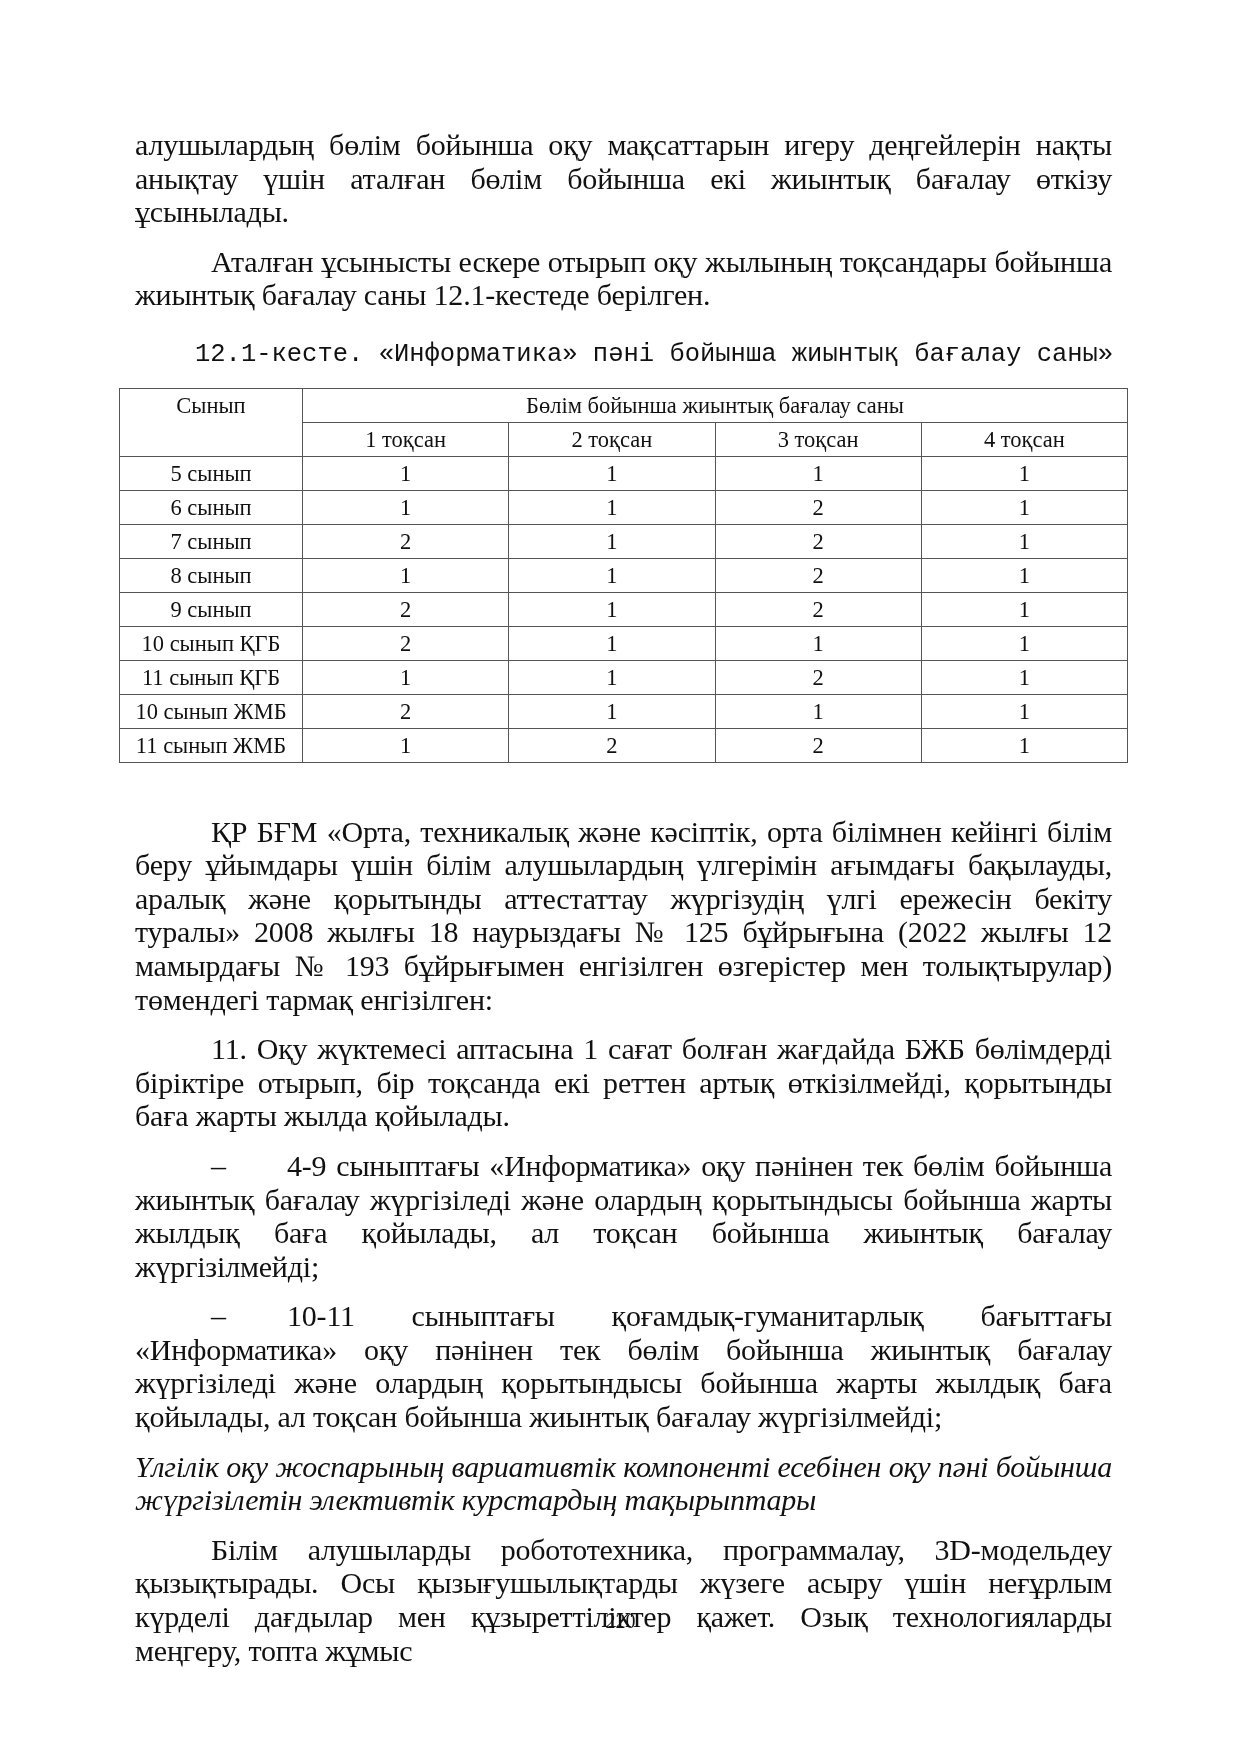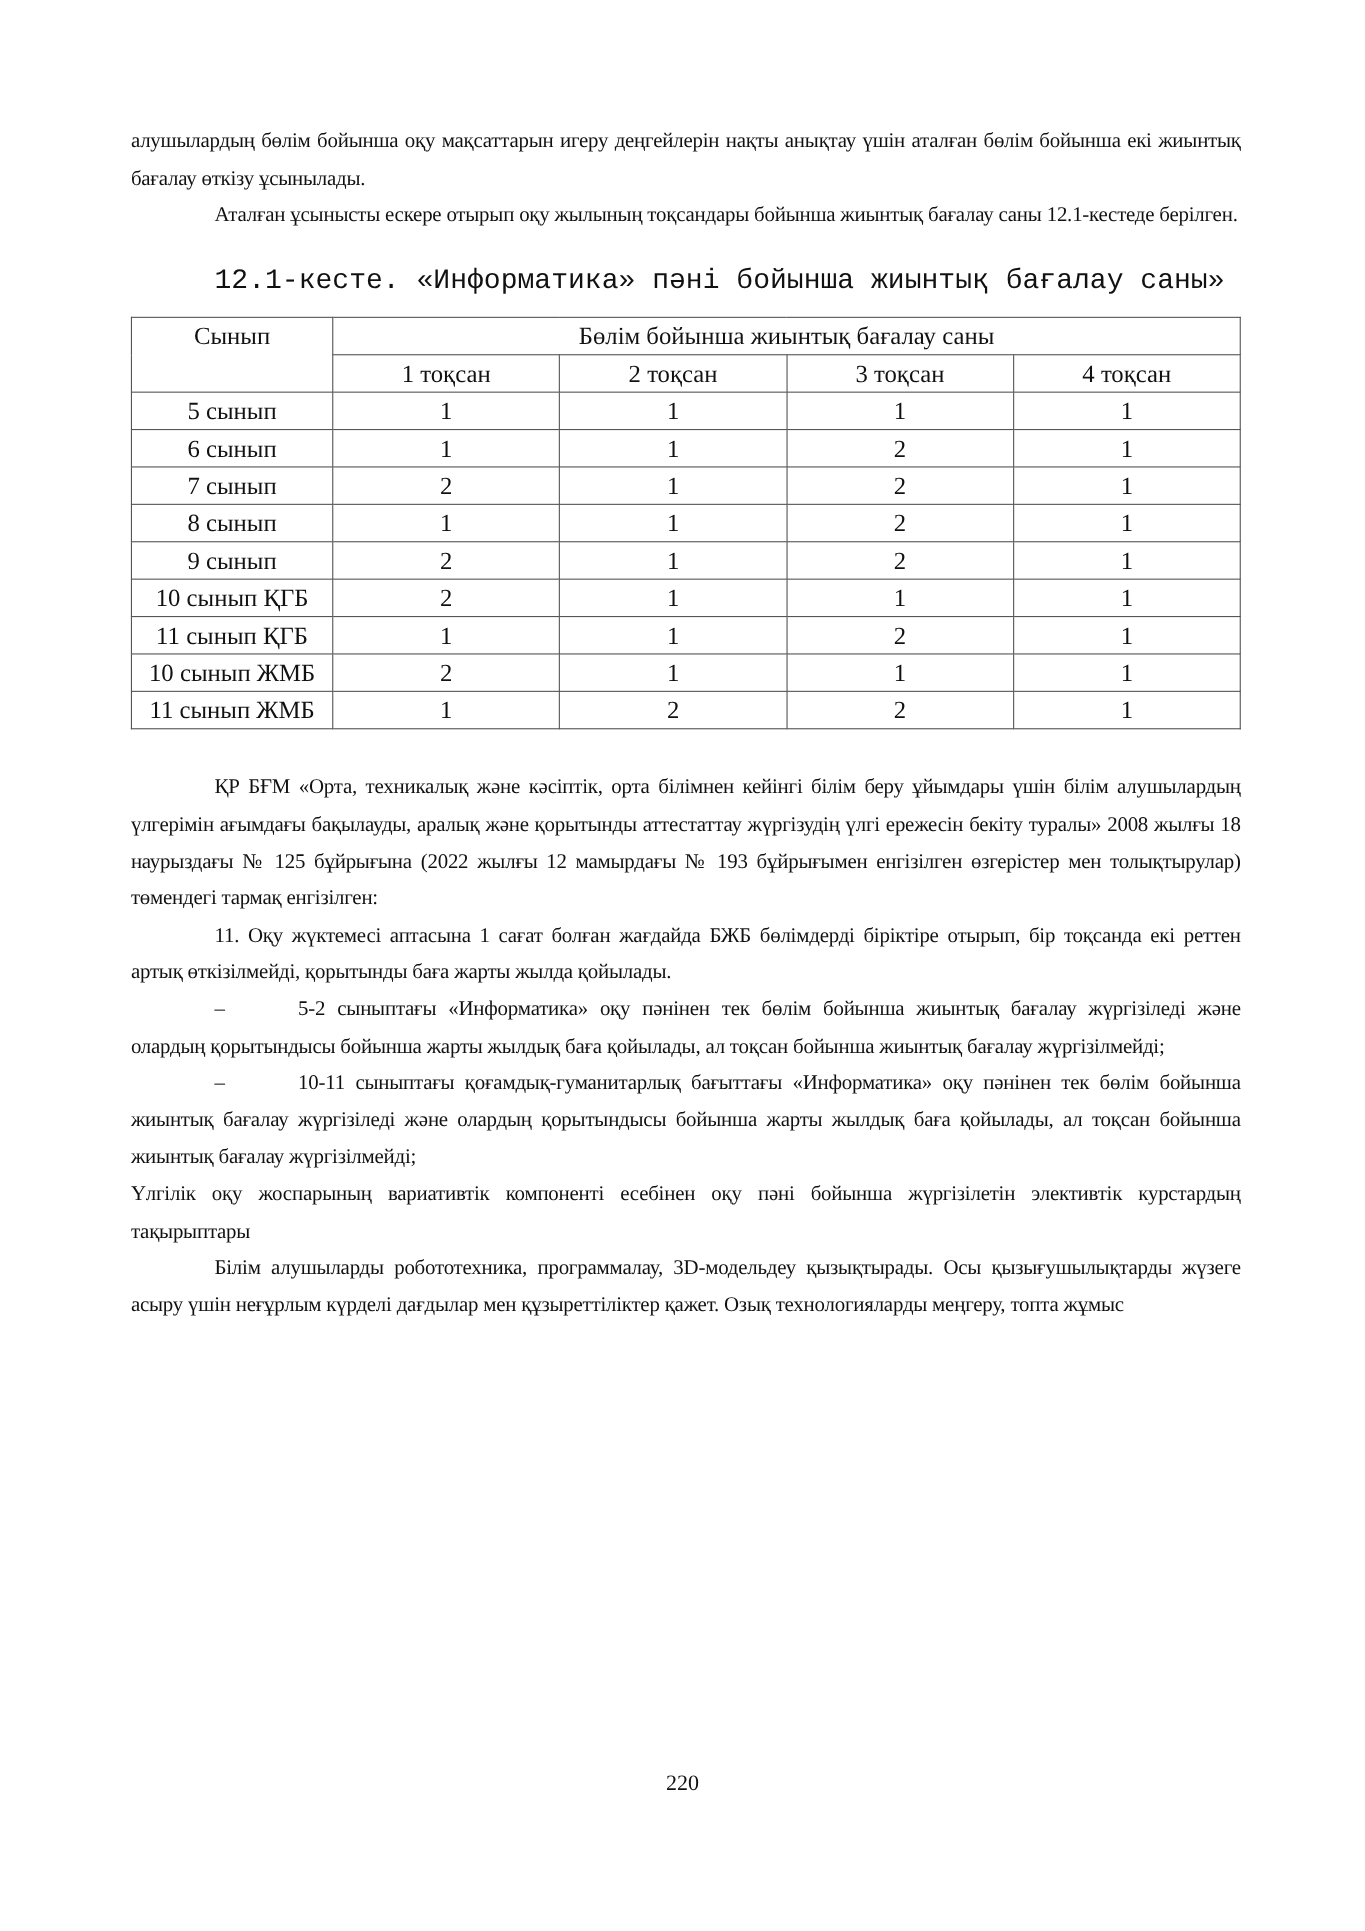--- a/index.html
+++ b/index.html
@@ -15,28 +15,28 @@
       font-family: "Liberation Serif", "DejaVu Serif", serif;
       color: #111111;
     }
     .page {
       position: absolute;
       left: 119px;
       top: 112px;
       width: 1009px;
     }
     .p {
-      font-size: 19px;
+      font-size: 30px;
       line-height: 33.6px;
       text-align: justify;
-      margin: 0;
+      margin: 16px;
       letter-spacing: -0.2px;
     }
     .indent { text-indent: 76px; }
-    .italic { }
+    .italic { font-style: italic; }
     .caption {
       font-size: 25.5px;
       line-height: 33.6px;
       margin: 26px 0 16px 0;
       padding-left: 76px;
       font-family: Liberation Mono, monospace;
     }
     table.tbl {
       border-collapse: collapse;
       margin-top: 4px;
@@ -150,20 +150,20 @@
           <td>1</td>
         </tr>
       </tbody>
   </table>
 
   <div style="height: 36px;"></div>
 
   <p class="p indent">ҚР БҒМ «Орта, техникалық және кәсіптік, орта білімнен кейінгі білім беру ұйымдары үшін білім алушылардың үлгерімін ағымдағы бақылауды, аралық және қорытынды аттестаттау жүргізудің үлгі ережесін бекіту туралы» 2008 жылғы 18 наурыздағы № 125 бұйрығына (2022 жылғы 12 мамырдағы № 193 бұйрығымен енгізілген өзгерістер мен толықтырулар) төмендегі тармақ енгізілген:</p>
   <p class="p indent">11. Оқу жүктемесі аптасына 1 сағат болған жағдайда БЖБ бөлімдерді біріктіре отырып, бір тоқсанда екі реттен артық өткізілмейді, қорытынды баға жарты жылда қойылады.</p>
 
-  <p class="p"><span class="dash-glyph" style="padding-left: 76px; width: 0px; display: inline-block;"></span><span style="display:inline-block;width:76px;">–</span><span>5-2 сыныптағы «Информатика» оқу пәнінен тек бөлім бойынша жиынтық бағалау жүргізіледі және олардың қорытындысы бойынша жарты жылдық баға қойылады, ал тоқсан бойынша жиынтық бағалау жүргізілмейді;</span></p>
+  <p class="p"><span class="dash-glyph" style="padding-left: 76px; width: 0px; display: inline-block;"></span><span style="display:inline-block;width:76px;">–</span><span>4-9 сыныптағы «Информатика» оқу пәнінен тек бөлім бойынша жиынтық бағалау жүргізіледі және олардың қорытындысы бойынша жарты жылдық баға қойылады, ал тоқсан бойынша жиынтық бағалау жүргізілмейді;</span></p>
   <p class="p"><span class="dash-glyph" style="padding-left: 76px; width: 0px; display: inline-block;"></span><span style="display:inline-block;width:76px;">–</span><span>10-11 сыныптағы қоғамдық-гуманитарлық бағыттағы «Информатика» оқу пәнінен тек бөлім бойынша жиынтық бағалау жүргізіледі және олардың қорытындысы бойынша жарты жылдық баға қойылады, ал тоқсан бойынша жиынтық бағалау жүргізілмейді;</span></p>
 
   <p class="p italic">Үлгілік оқу жоспарының вариативтік компоненті есебінен оқу пәні бойынша жүргізілетін элективтік курстардың тақырыптары</p>
   <p class="p indent">Білім алушыларды робототехника, программалау, 3D-модельдеу қызықтырады. Осы қызығушылықтарды жүзеге асыру үшін неғұрлым күрделі дағдылар мен құзыреттіліктер қажет. Озық технологияларды меңгеру, топта жұмыс</p>
 </div>
 
 <div class="page-number">220</div>
 
 </body></html>

